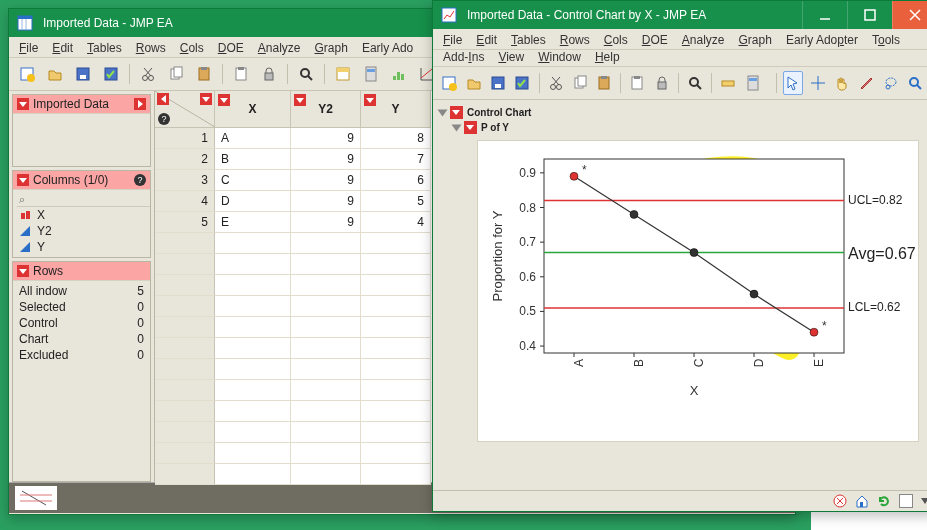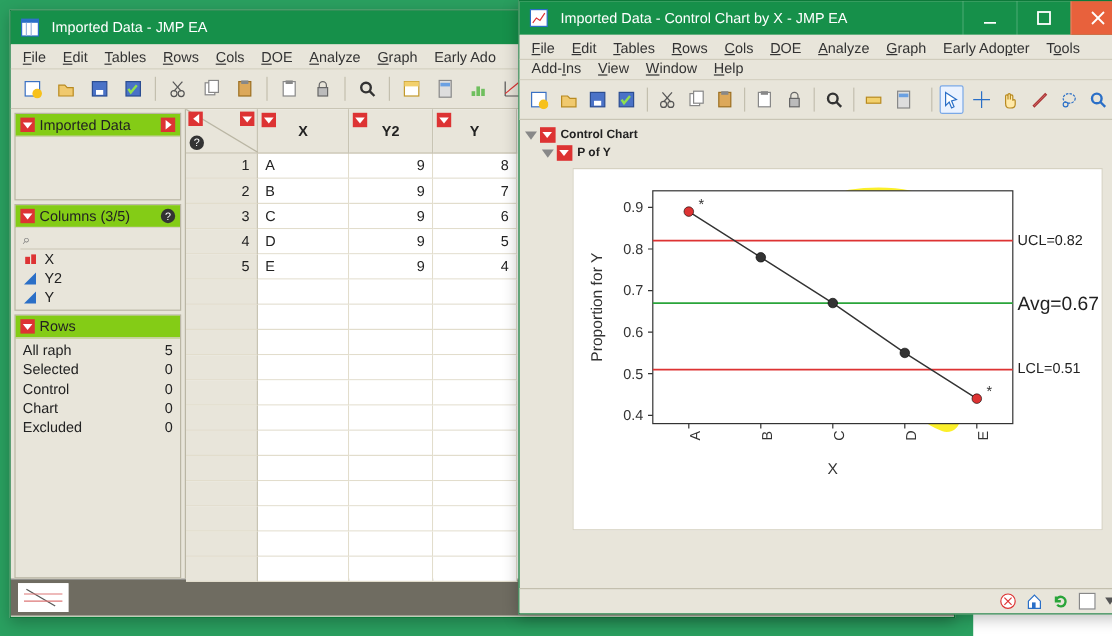--- a/index.html
+++ b/index.html
@@ -16,21 +16,21 @@
   .mbar span{color:#333;cursor:default;}
   .mbar span u{text-decoration:underline;}
   .tbar{display:flex;align-items:center;gap:4px;padding:2px 6px;background:#e8e5da;border-bottom:1px solid #c9c5b5;height:28px;}
   .tbtn{width:22px;height:22px;border:1px solid transparent;display:flex;align-items:center;justify-content:center;border-radius:2px;}
   .sep{width:1px;height:20px;background:#c3bfae;margin:0 2px;}
   svg{display:block;}
   
   .body-back{display:flex;height:calc(100% - 28px - 24px - 32px - 30px);}
   .leftcol{width:145px;display:flex;flex-direction:column;border-right:1px solid #bab6a4;background:#e8e5da;}
   .panel{border:1px solid #bab6a4;margin:3px 3px 0 3px;background:#e8e5da;}
-  .panel .phead{display:flex;align-items:center;gap:4px;padding:2px 4px;background:#84cc16;font-size:12px;border-bottom:1px solid #d6d2c2;}
+  .panel .phead{display:flex;align-items:center;gap:4px;padding:2px 4px;background:#fca5a5;font-size:12px;border-bottom:1px solid #d6d2c2;}
   .panel .phead .rtoggle{width:12px;height:12px;background:#d33;position:relative;}
   .panel .phead .rtoggle::after{content:"";position:absolute;left:2px;top:4px;border-left:4px solid transparent;border-right:4px solid transparent;border-top:5px solid #fff;}
   .panel .phead .rtoggle.right::after{top:2px;left:4px;border-top:4px solid transparent;border-bottom:4px solid transparent;border-left:5px solid #fff;border-right:none;}
   .panel .pbody{padding:2px 4px;}
   .colitem{display:flex;align-items:center;gap:6px;padding:1px 2px;}
   .kv{display:flex;justify-content:space-between;padding:1px 2px;}
   .searchbox{border:none;border-bottom:1px solid #cfcabb;background:transparent;width:100%;padding:1px 2px;font-size:11px;outline:none;}
   
   .gridwrap{flex:1;display:flex;flex-direction:column;background:#fff;}
   .grid{display:grid;grid-template-columns:60px 76px 70px 70px;}
@@ -199,21 +199,21 @@
             <span class="rtoggle"></span>
             <span>Imported Data</span>
             <span class="rtoggle right" style="margin-left:auto"></span>
           </div>
           <div class="pbody" style="height:48px"></div>
         </div>
 
         <div class="panel">
           <div class="phead">
             <span class="rtoggle"></span>
-            <span>Columns (3/5)</span>
+            <span>Columns (1/0)</span>
             <span style="margin-left:auto;width:12px;height:12px;border-radius:50%;background:#333;color:#fff;font-size:9px;line-height:12px;text-align:center">?</span>
           </div>
           <div class="pbody">
             <input class="searchbox" placeholder="⌕" style="">
             <div id="colitems">
                 <div class="colitem">
                   <span>
                     <svg width="12" height="12">
                       <rect x="2" y="4" width="4" height="6" fill="#d33"></rect>
                       <rect x="7" y="2" width="4" height="8" fill="#d33"></rect>
@@ -241,21 +241,21 @@
           </div>
         </div>
 
         <div class="panel" style="flex:1">
           <div class="phead">
             <span class="rtoggle"></span>
             <span>Rows</span>
           </div>
           <div class="pbody" id="rowstats">
               <div class="kv">
-                <span>All raph</span>
+                <span>All indow</span>
                 <span>5</span>
               </div>
               <div class="kv">
                 <span>Selected</span>
                 <span>0</span>
               </div>
               <div class="kv">
                 <span>Control</span>
                 <span>0</span>
               </div>
@@ -578,21 +578,21 @@
               <circle cx="146" cy="67.42857142857142" r="4" fill="#333" stroke="#000" stroke-width="0.5"></circle>
               <circle cx="206" cy="105.53571428571425" r="4" fill="#333" stroke="#000" stroke-width="0.5"></circle>
               <circle cx="266" cy="147.10714285714283" r="4" fill="#333" stroke="#000" stroke-width="0.5"></circle>
               <circle cx="326" cy="185.21428571428572" r="4" fill="#d33" stroke="#000" stroke-width="0.5"></circle>
               <text x="334" y="183.21428571428572" font-size="12" fill="#333">*</text>
               <text x="206" y="248" text-anchor="middle" font-size="13" fill="#333">X</text>
               <text x="14" y="109" text-anchor="middle" font-size="13" fill="#333" transform="rotate(-90 14 109)">Proportion for Y</text>
             </svg>
           <div id="ucl" style="position: absolute; font-size: 12px; left: 370px; top: 51.5714px;">UCL=0.82</div>
           <div id="avg" style="position: absolute; font-size: 16px; left: 370px; top: 103.536px;">Avg=0.67</div>
-          <div id="lcl" style="position: absolute; font-size: 12px; left: 370px; top: 158.964px;">LCL=0.51</div>
+          <div id="lcl" style="position: absolute; font-size: 12px; left: 370px; top: 158.964px;">LCL=0.62</div>
         </div>
       </div>
     </div>
 
     <div class="statusbar">
       <span>
           <svg width="14" height="14">
             <circle cx="7" cy="7" r="6" fill="#fff" stroke="#d33"></circle>
             <line x1="4" y1="4" x2="10" y2="10" stroke="#d33"></line>
             <line x1="10" y1="4" x2="4" y2="10" stroke="#d33"></line>

